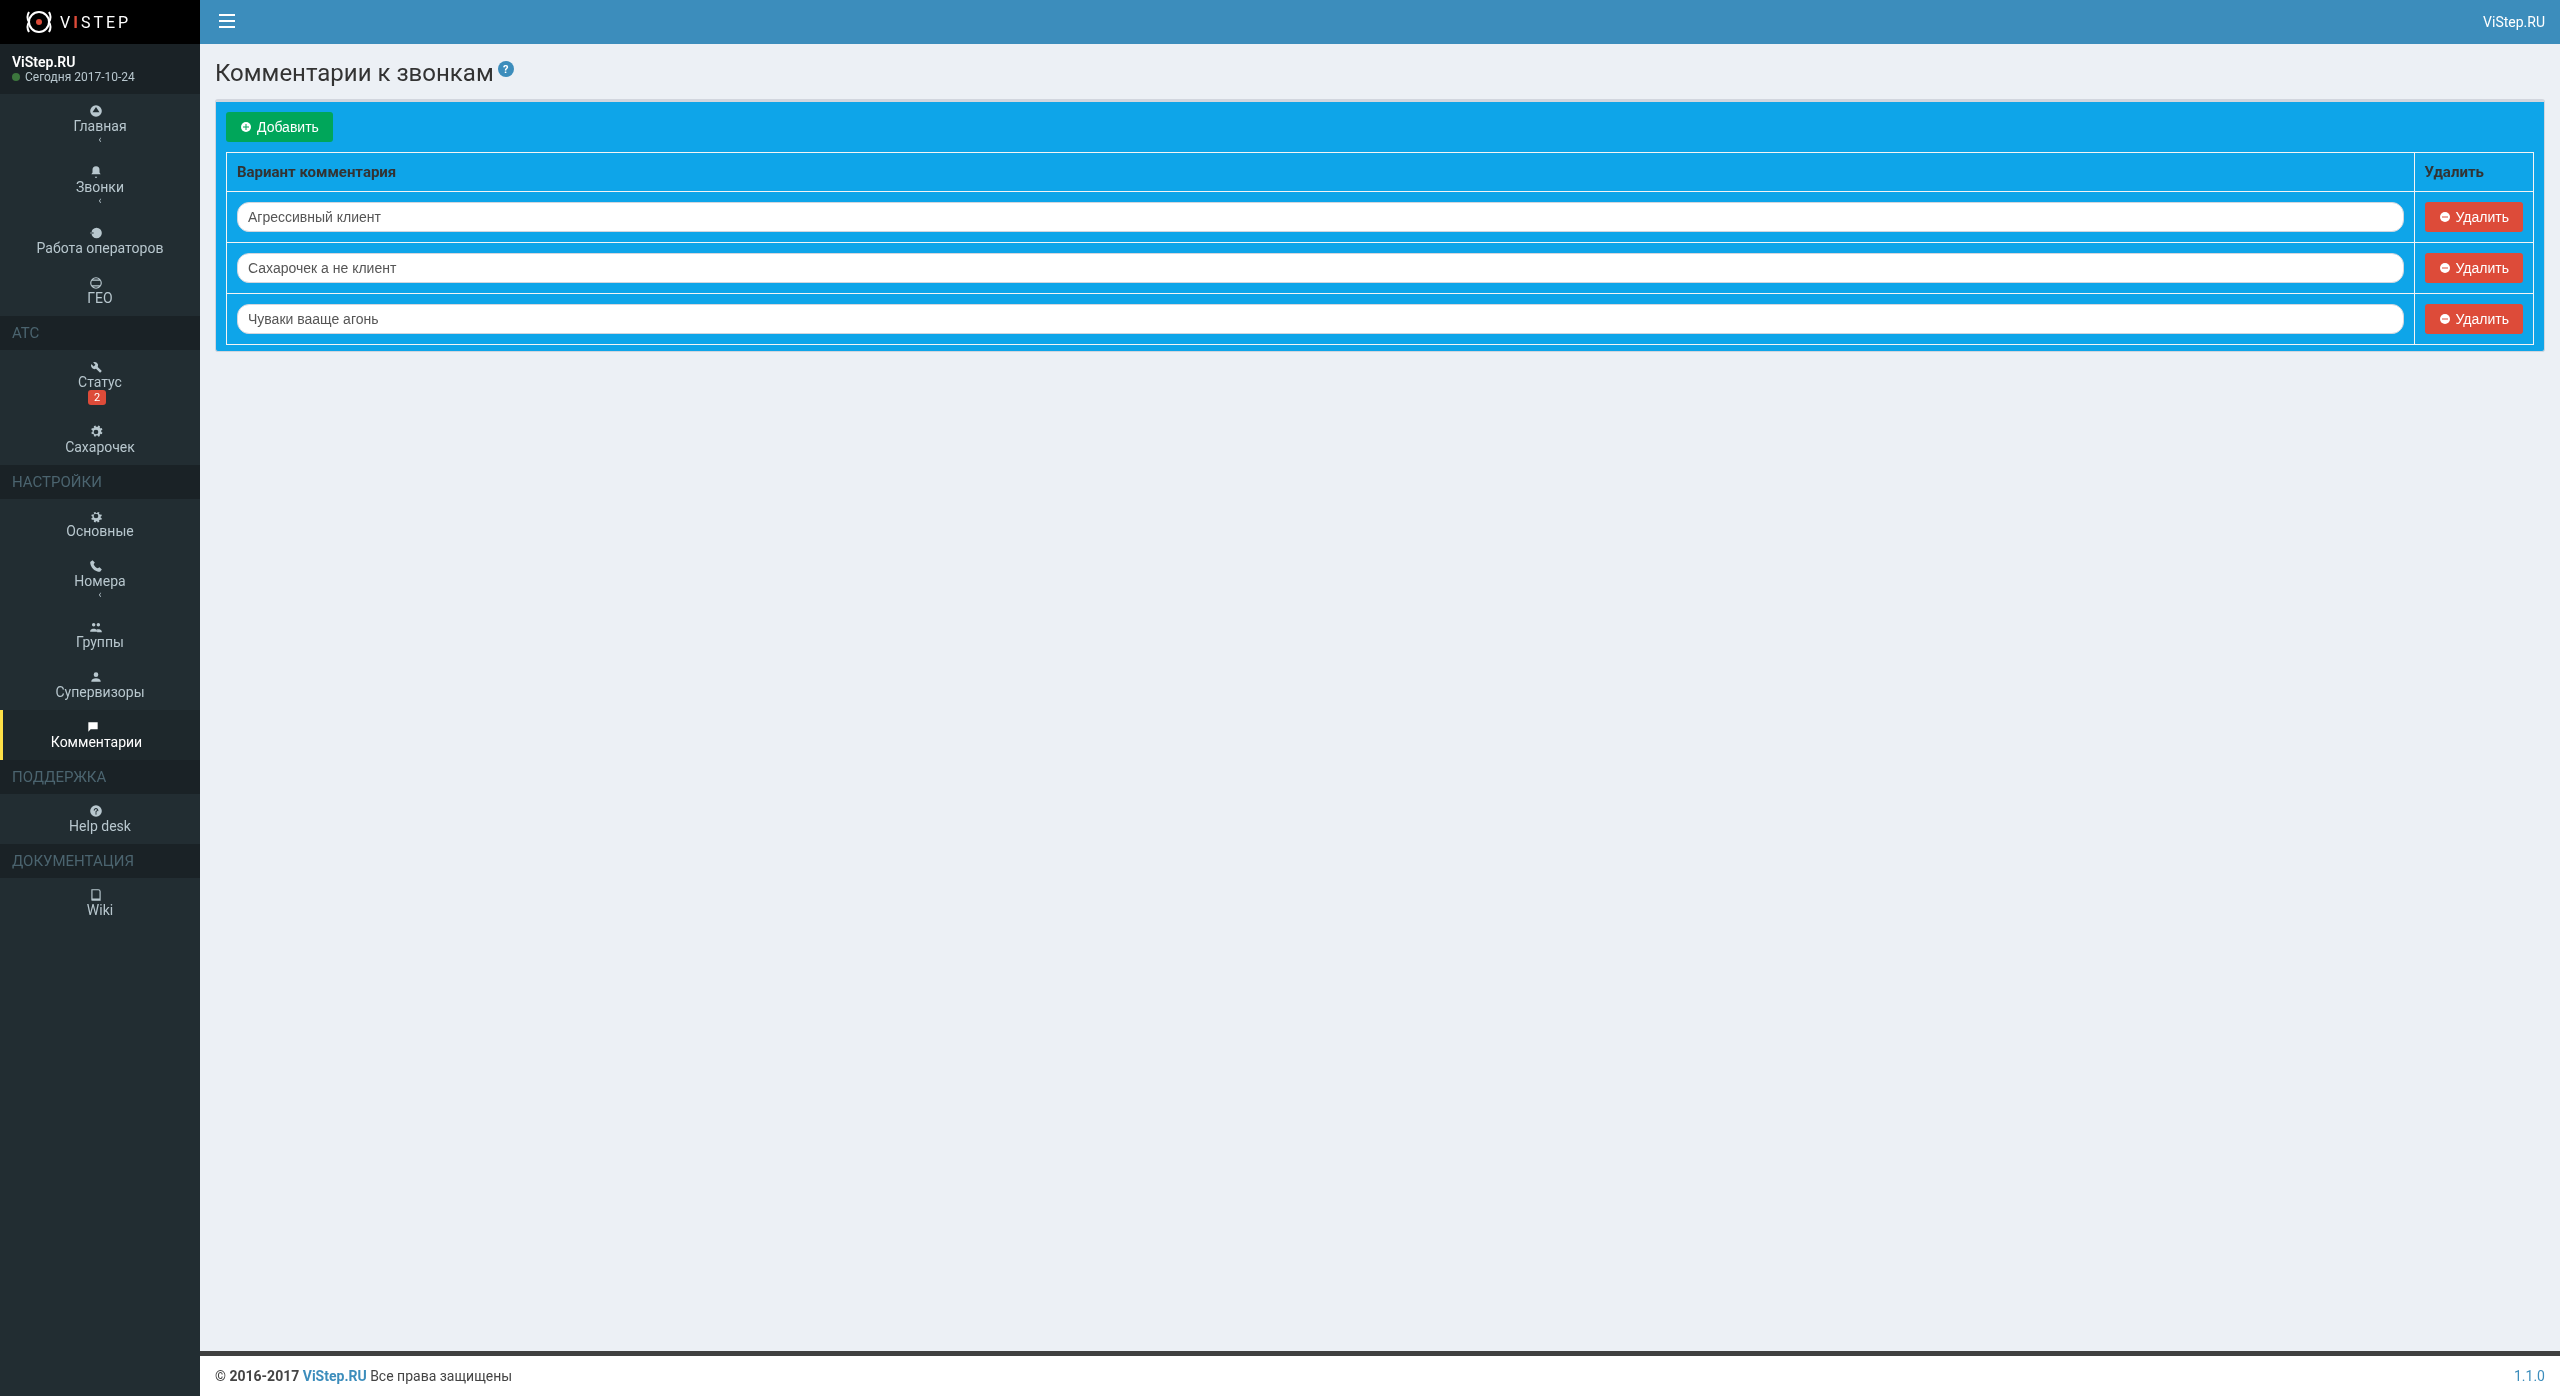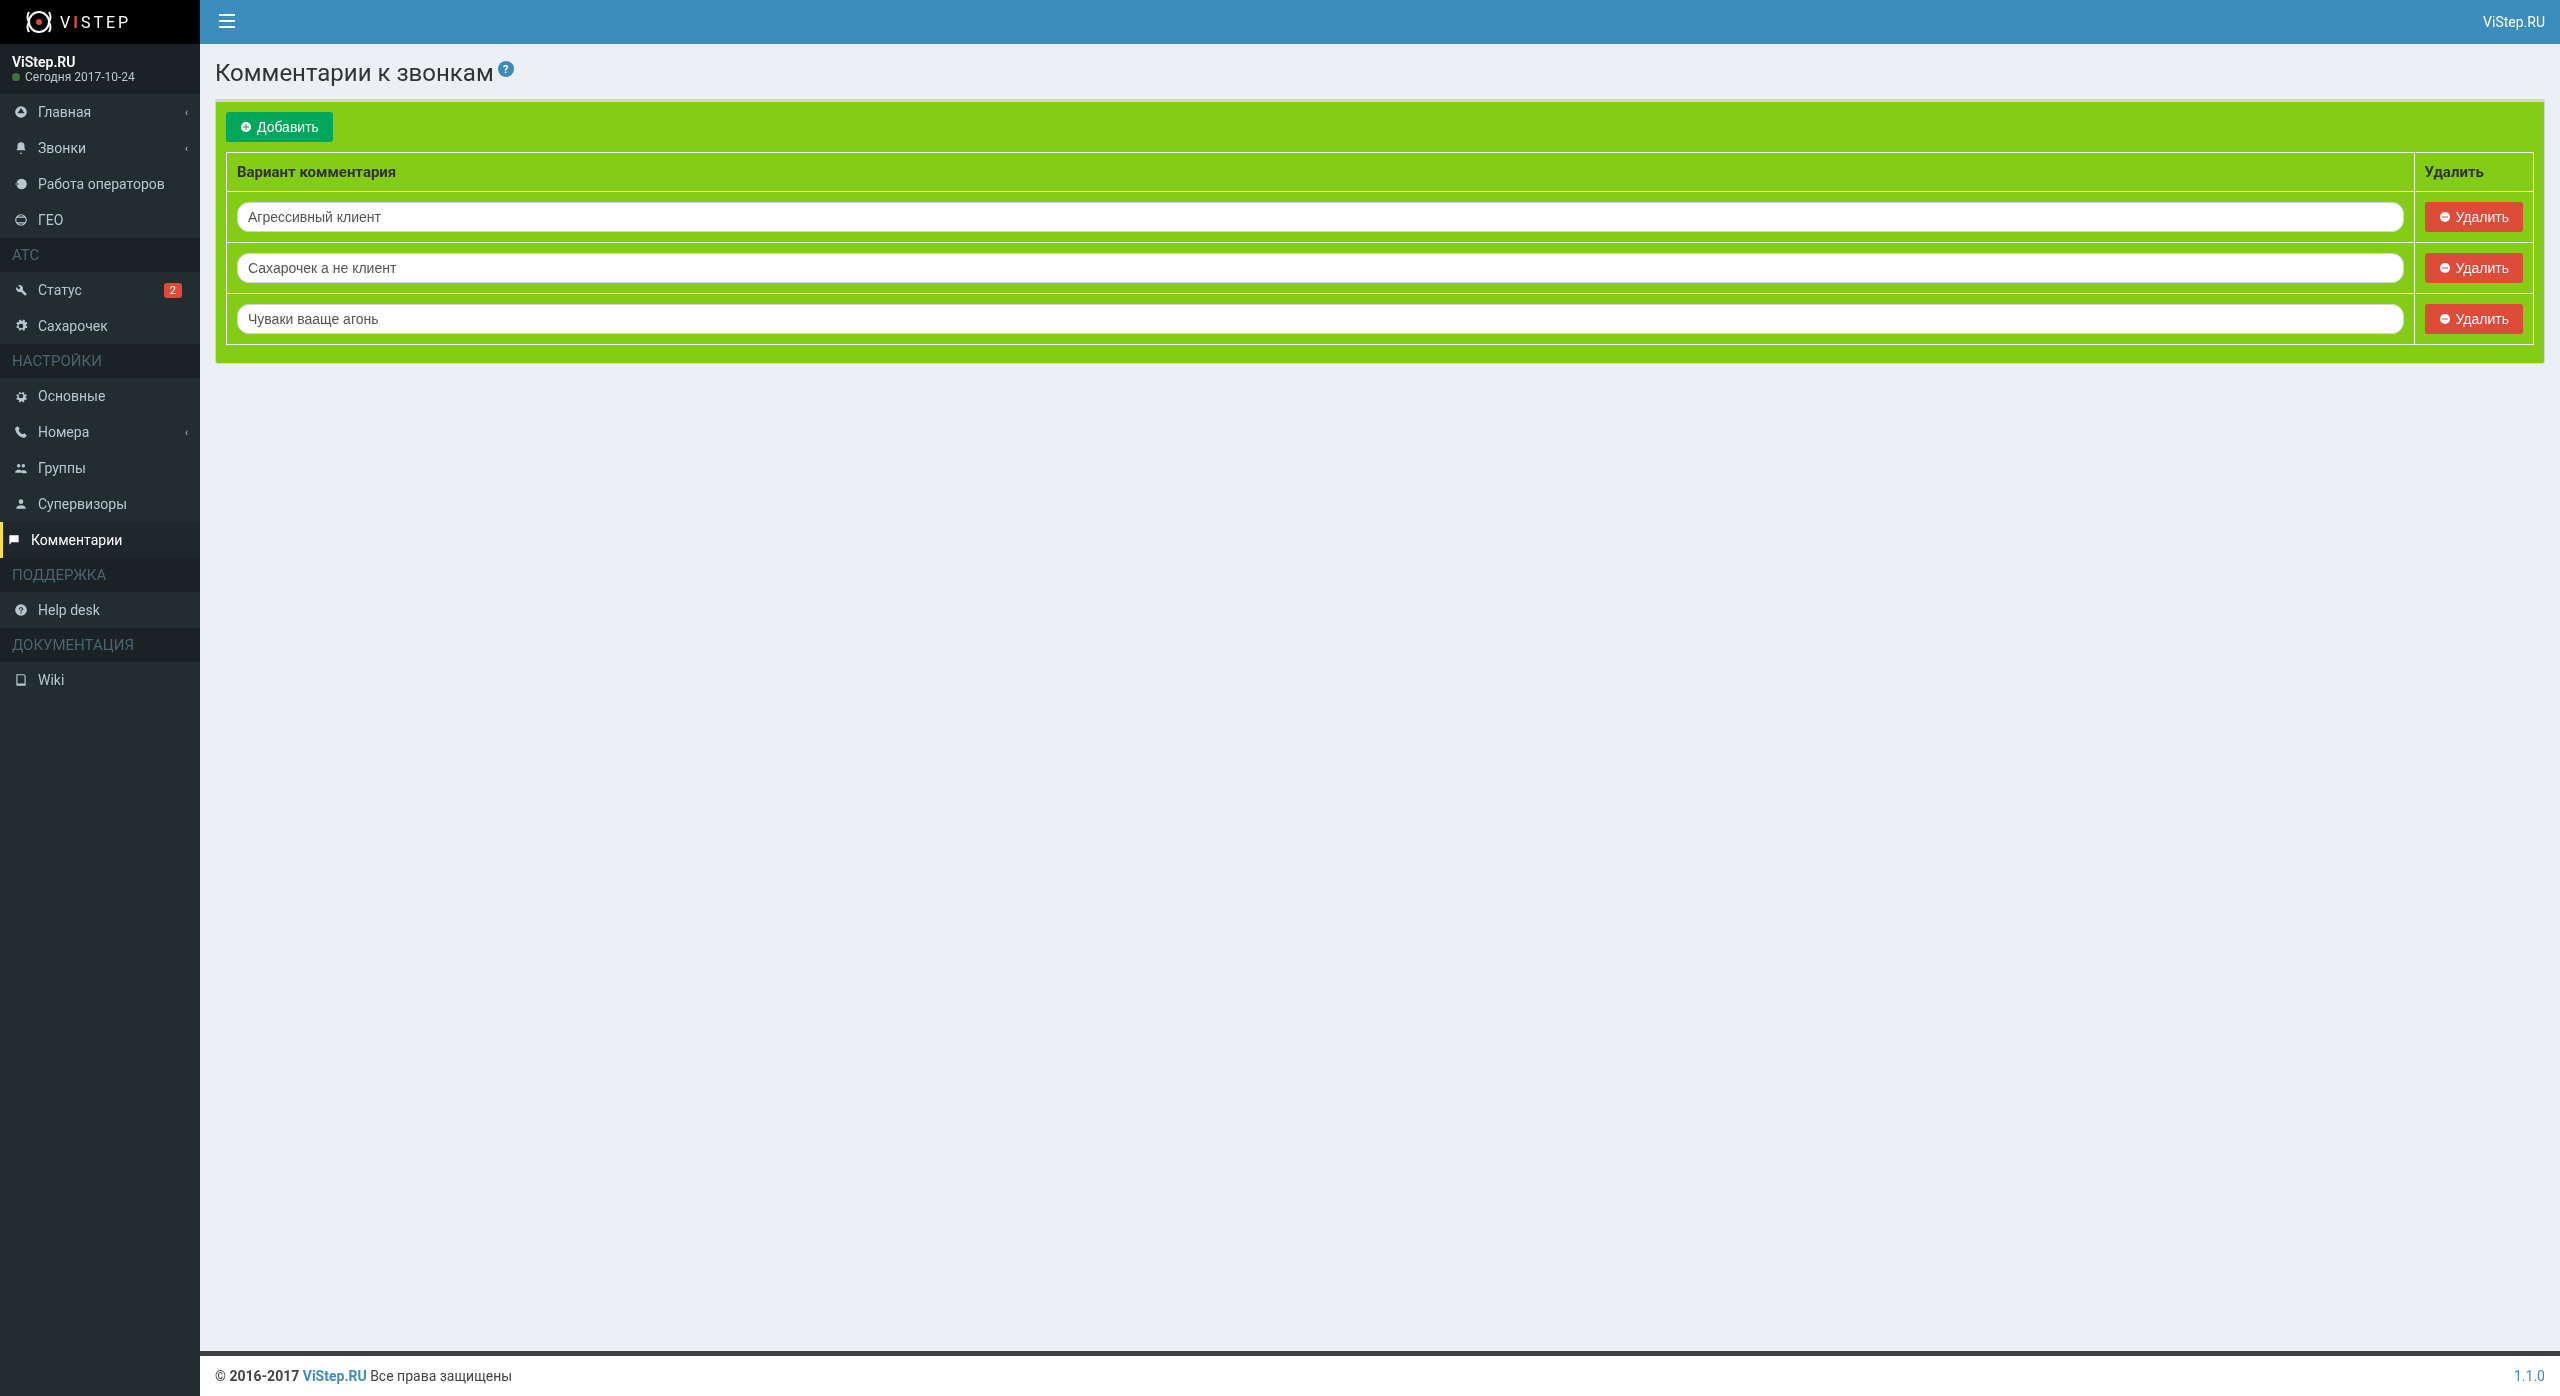--- a/index.html
+++ b/index.html
@@ -15,38 +15,38 @@
 .sidebar-logo-text { color: #fff; font-weight: 400; letter-spacing: 3px; font-size: 16px; margin-left: 6px; }
 .sidebar-logo-text .i { color: #dd4b39; font-weight: 700; }
 
 .user-panel { padding: 10px 12px; background: #1a2226; }
 .user-panel .name { color: #fff; font-weight: 600; font-size: 14px; }
 .user-panel .status { font-size: 12px; display: flex; align-items: center; }
 .user-panel .dot { width: 8px; height: 8px; border-radius: 50%; background: #3c763d; display: inline-block; margin-right: 5px; }
 
 .sidebar-menu { list-style: none; flex: 1; overflow-y: auto; }
 .sidebar-menu li.header { color: #4b646f; background: #1a2226; padding: 8px 12px; font-size: 15px; text-transform: uppercase; }
-.sidebar-menu li a { display: flex; align-items: center; padding: 10px 12px; color: #b8c7ce; text-decoration: none; position: relative; }
+.sidebar-menu li a { display: flex; align-items: center; padding: 10px 12px; color: #b8c7ce; text-decoration: none; position: relative; flex-direction: column; }
 .sidebar-menu li.active a { background: #1e282c; color: #fff; border-left: 3px solid #fde047; padding-left: 2px; }
 .sidebar-menu .micon { width: 18px; display: inline-flex; justify-content: center; margin-right: 8px; font-size: 14px; }
 .sidebar-menu .label { flex: 1; }
 .sidebar-menu .angle { font-size: 10px; color: #b8c7ce; }
 .sidebar-menu .badge { background: #dd4b39; color: #fff; border-radius: 3px; padding: 1px 6px; font-size: 11px; margin-right: 6px; }
 
 
 .main { flex: 1; display: flex; flex-direction: column; min-width: 0; }
 .topbar { height: 44px; background: #3c8dbc; color: #fff; display: flex; align-items: center; padding: 0 15px; justify-content: space-between; }
 .topbar .hamburger { cursor: pointer; padding: 4px; }
 .topbar .brand { color: #fff; }
 
 .content { flex: 1; padding: 15px; overflow-y: auto; }
 .page-header { font-size: 24px; font-weight: 400; color: #333; margin-bottom: 12px; display: flex; align-items: flex-start; }
 .page-header .help { width: 16px; height: 16px; background: #3c8dbc; color: #fff; border-radius: 50%; display: inline-flex; align-items: center; justify-content: center; font-size: 11px; font-weight: bold; margin-left: 4px; margin-top: 2px; cursor: pointer; }
 
-.box { background: #84cc16; border: 1px solid #d2d6de; border-top: 3px solid #d2d6de; border-radius: 3px; padding: 10px 10px 18px 10px; }
+.box { background: #0ea5e9; border: 1px solid #d2d6de; border-top: 3px solid #d2d6de; border-radius: 3px; padding: 10px 10px 6px 10px; }
 
 .btn { display: inline-flex; align-items: center; padding: 7px 14px; border: none; border-radius: 3px; color: #fff; cursor: pointer; font-size: 14px; }
 .btn-success { background: #00a65a; }
 .btn-danger { background: #dd4b39; }
 .btn-primary { background: #3c8dbc; }
 .btn .bicon { margin-right: 5px; display: inline-flex; }
 
 .table { width: 100%; border-collapse: collapse; margin-top: 10px; }
 .table th, .table td { border: 1px solid #f4f4f4; padding: 10px; text-align: left; vertical-align: middle; }
 .table th { font-weight: 700; font-size: 15px; color: #333; }

